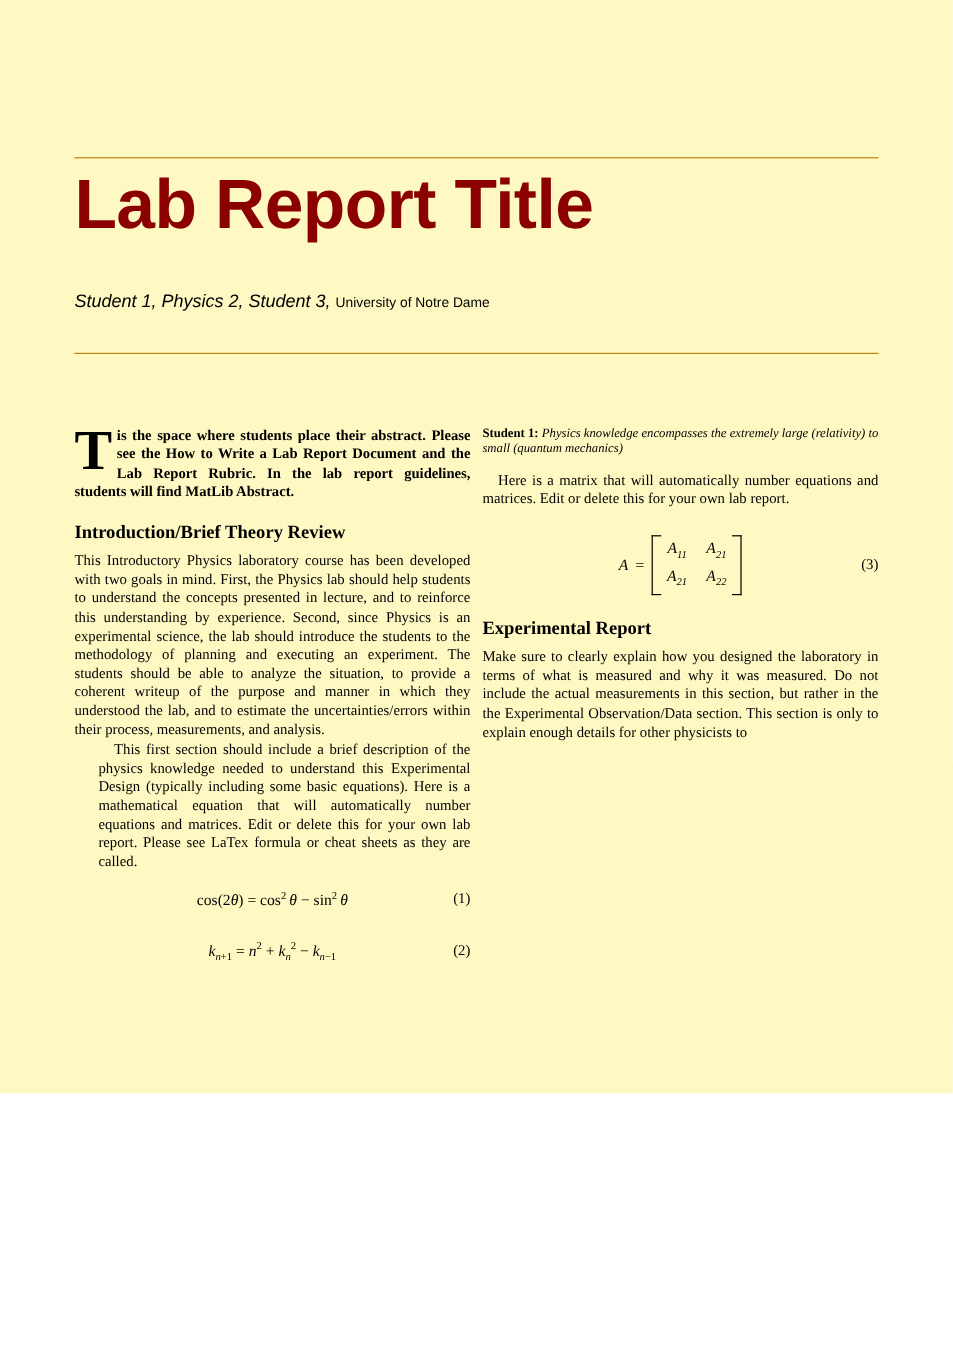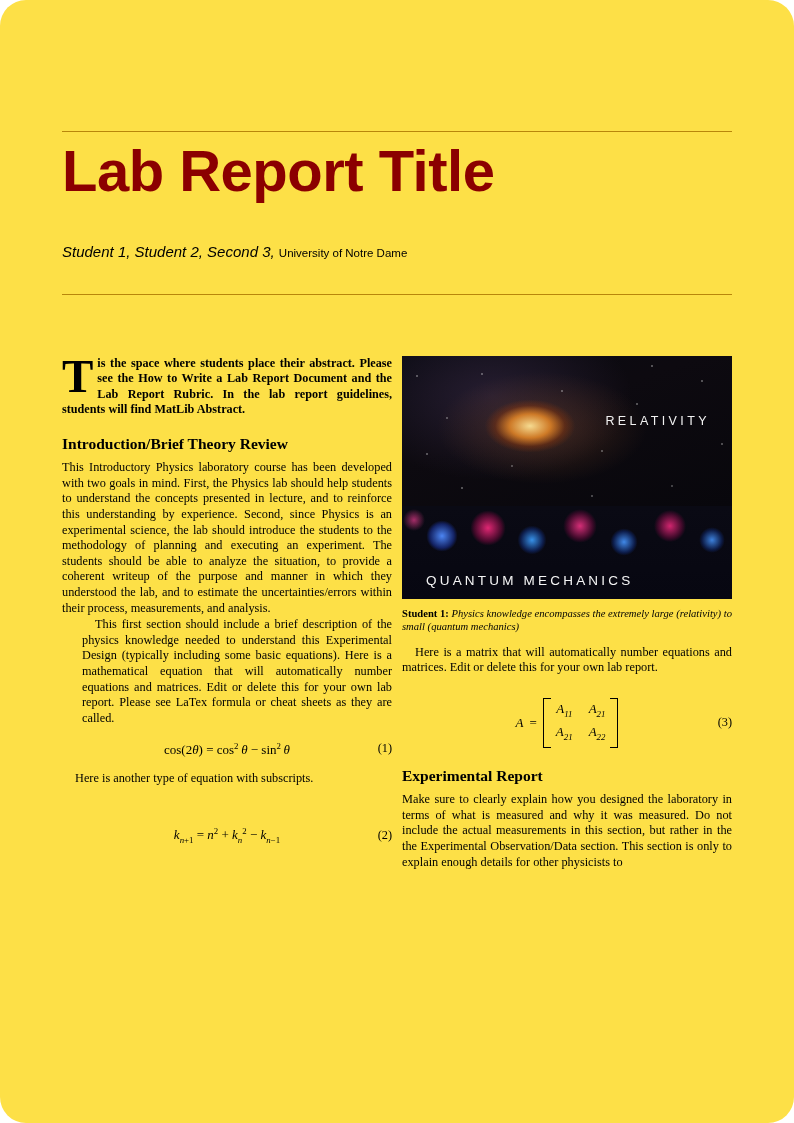--- a/index.html
+++ b/index.html
@@ -13,23 +13,22 @@
     font-family: "Liberation Serif", serif;
     color: #000000;
     position: relative;
     overflow: hidden;
   }
 
   .page {
     position: absolute;
     left: 0; top: 0;
     width: 794px;
-    height: 1123px;
-    background: #fde047;
-    border-radius: 26px;
+    height: 911px;
+    background: #fef9c3;
   }
 
   
   .rule-top {
     position: absolute;
     left: 62px; top: 131px;
     width: 670px; height: 1px;
     background: #b8860b;
   }
   .rule-bottom {
@@ -232,21 +231,21 @@
 </head>
 <body>
 
 <div class="page">
 
   <div class="rule-top"></div>
 
   <div class="doc-title">Lab Report Title</div>
 
   <div class="authors">
-    <span>Student 1, Student 2, Second 3,</span>
+    <span>Student 1, Physics 2, Student 3,</span>
     <span class="affil">University of Notre Dame</span>
   </div>
 
   <div class="rule-bottom"></div>
 
   <div class="col col-left">
 
     <p class="abstract">
       <span class="dropcap">T</span><span>is the space where students place their abstract. Please see the How to Write a Lab Report Document and the Lab Report Rubric. In the lab report guidelines, students will find MatLib Abstract.</span>
     </p>
@@ -256,42 +255,32 @@
     <p class="noindent">This Introductory Physics laboratory course has been developed with two goals in mind. First, the Physics lab should help students to understand the concepts presented in lecture, and to reinforce this understanding by experience. Second, since Physics is an experimental science, the lab should introduce the students to the methodology of planning and executing an experiment. The students should be able to analyze the situation, to provide a coherent writeup of the purpose and manner in which they understood the lab, and to estimate the uncertainties/errors within their process, measurements, and analysis.</p>
     <p>This first section should include a brief description of the physics knowledge needed to understand this Experimental Design (typically including some basic equations). Here is a mathematical equation that will automatically number equations and matrices. Edit or delete this for your own lab report. Please see LaTex formula or cheat sheets as they are called.</p>
 
     <div class="eq">
       <span class="eq-inner">
         cos(2<span class="it">θ</span>) = cos<span class="sup">2</span> <span class="it">θ</span> − sin<span class="sup">2</span> <span class="it">θ</span>
       </span>
       <span class="num">(1)</span>
     </div>
 
-    <p>Here is another type of equation with subscripts.</p>
-
-    <div class="eq" style="margin-top:37px">
+
+    <div class="eq" style="margin-top:23px">
       <span class="eq-inner">
         <span class="it">k</span><span class="sub"><span class="it">n</span>+1</span> = <span class="it">n</span><span class="sup">2</span> + <span class="it">k</span><span class="sub"><span class="it">n</span></span><span class="sup">2</span> − <span class="it">k</span><span class="sub"><span class="it">n</span>−1</span>
       </span>
       <span class="num">(2)</span>
     </div>
 
   </div>
 
   <div class="col col-right">
 
-    <div class="figure-box">
-      <div class="fig-top">
-        <div class="stars"></div>
-        <div class="fig-label-top">RELATIVITY</div>
-      </div>
-      <div class="fig-bottom">
-        <div class="fig-label-bottom">QUANTUM MECHANICS</div>
-      </div>
-    </div>
 
     <div class="fig-caption">
       <span class="fig-num">Student 1:</span>
       <span class="cap-text">Physics knowledge encompasses the extremely large (relativity) to small (quantum mechanics)</span>
     </div>
 
     <p style="margin-top:11px">Here is a matrix that will automatically number equations and matrices. Edit or delete this for your own lab report.</p>
 
     <div class="eq" style="margin-top:22px;margin-bottom:18px">
       <span class="eq-inner matrix-row">

